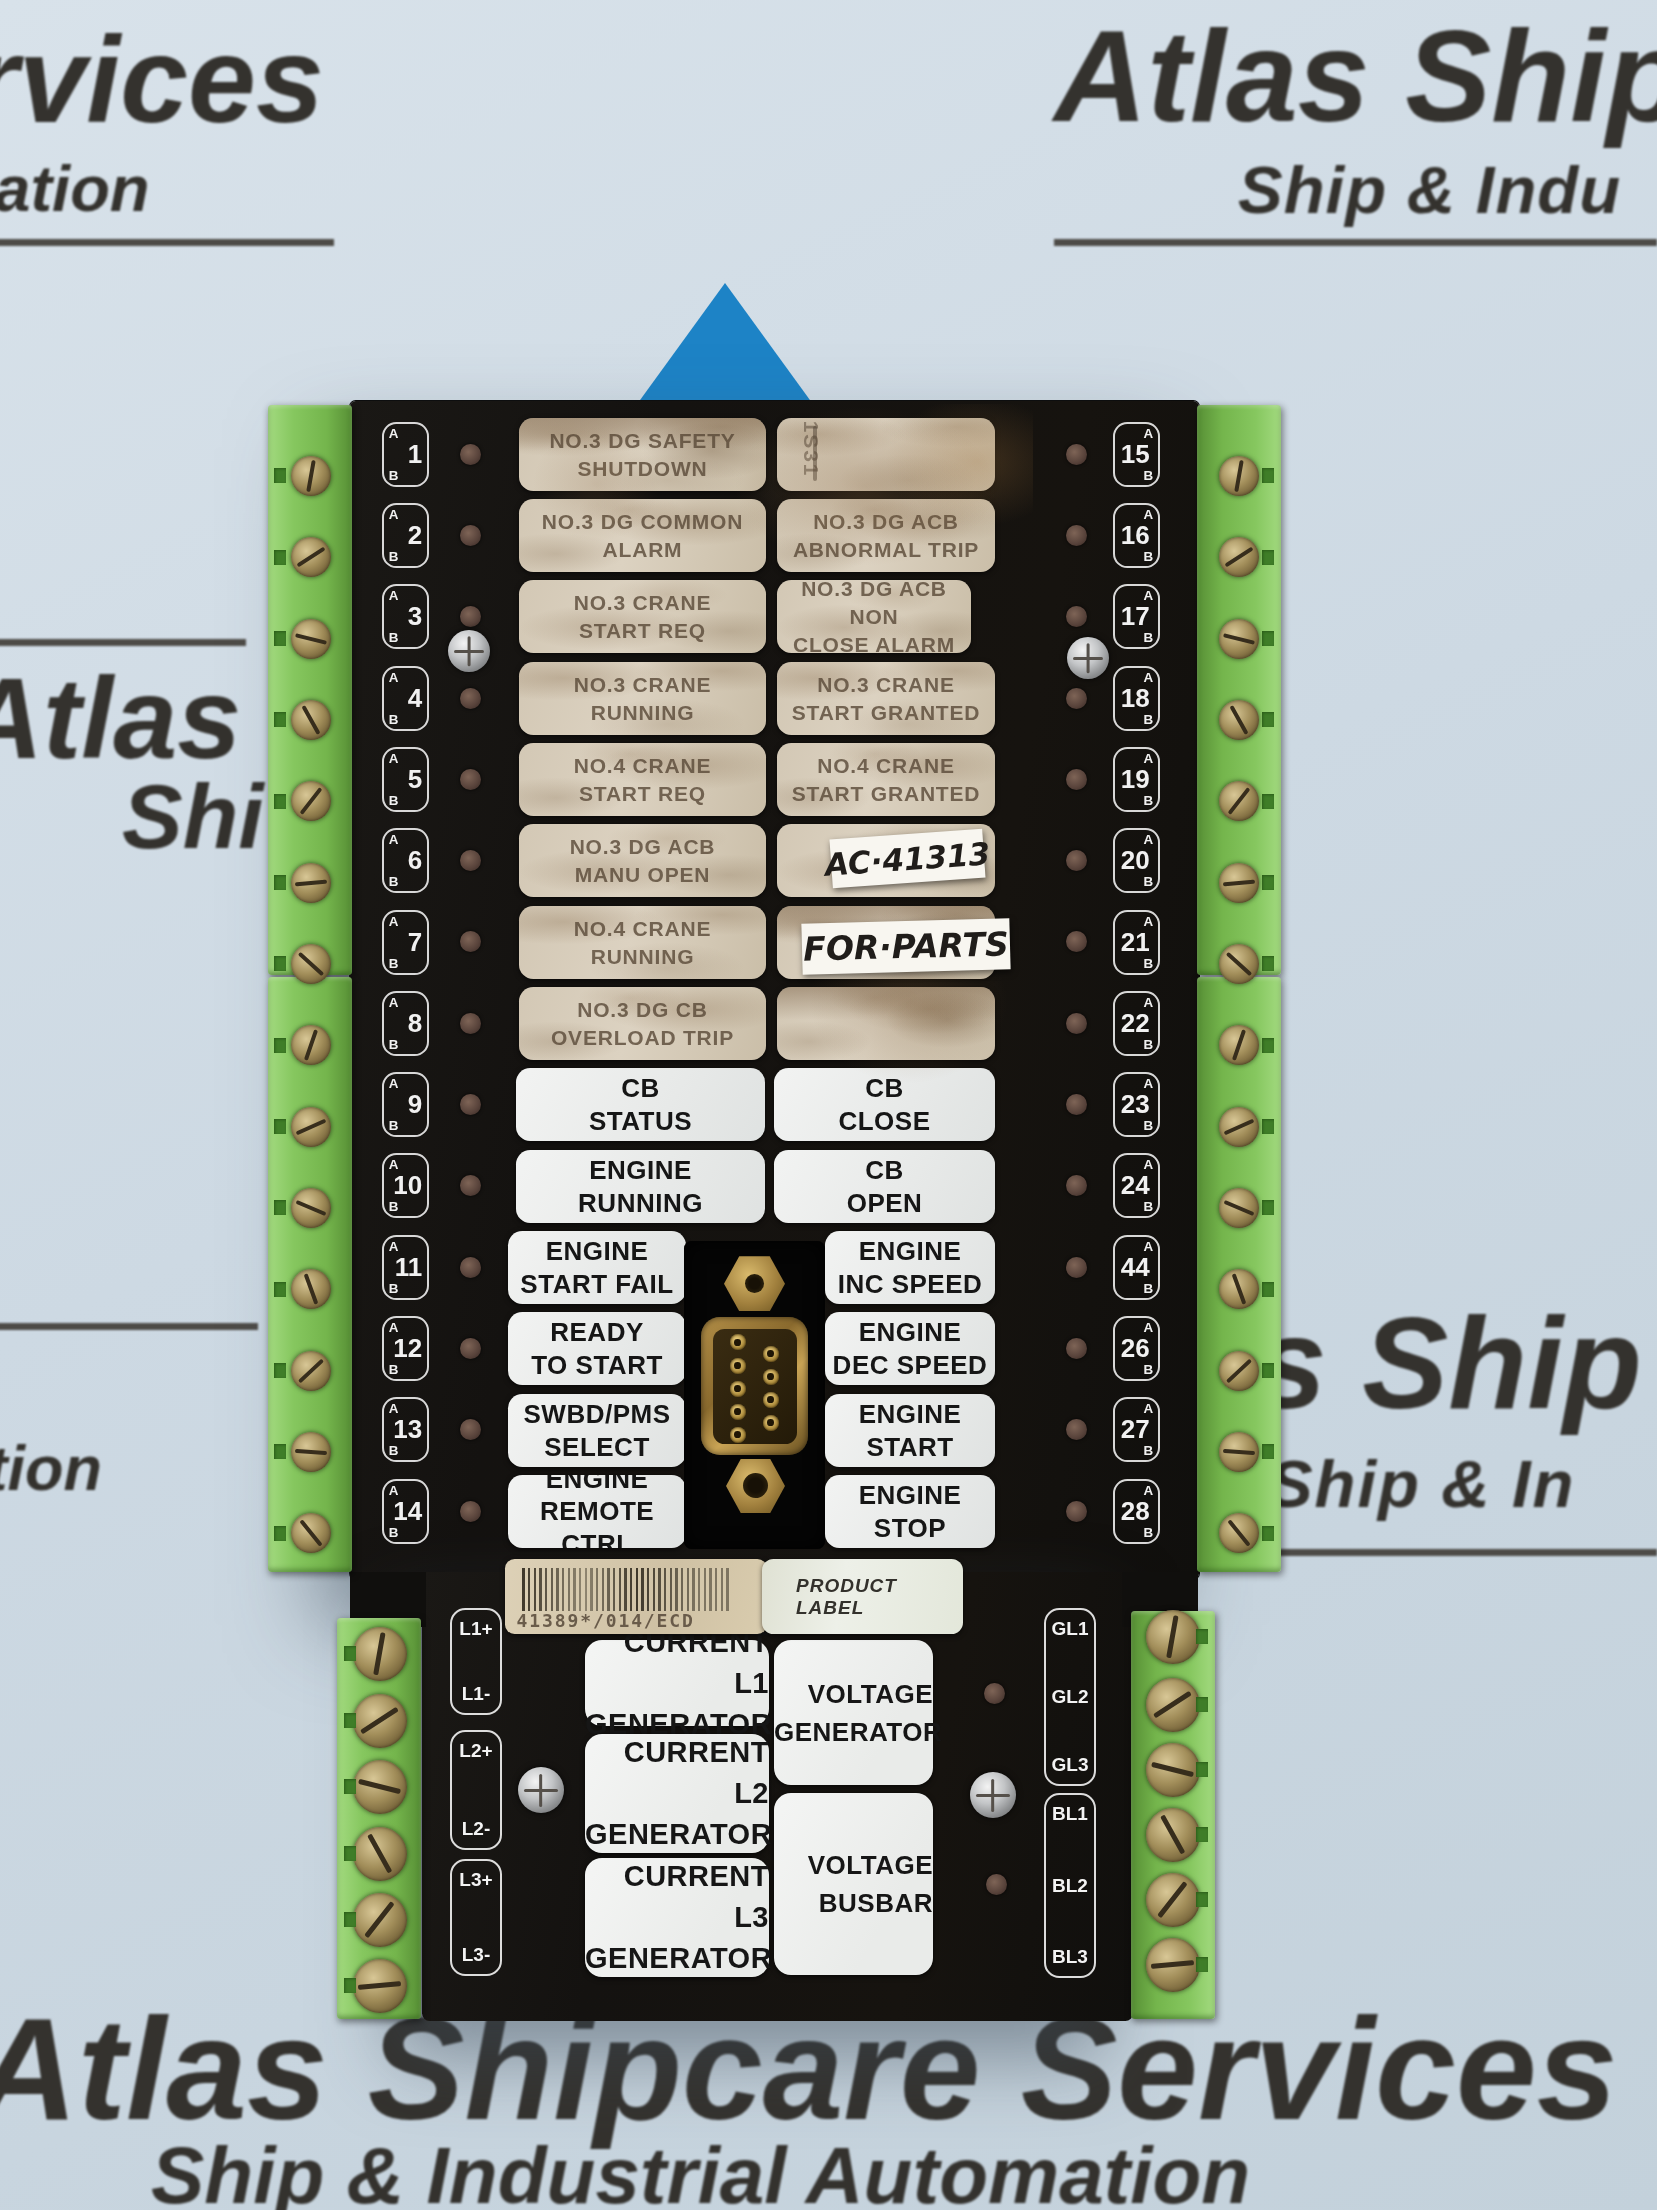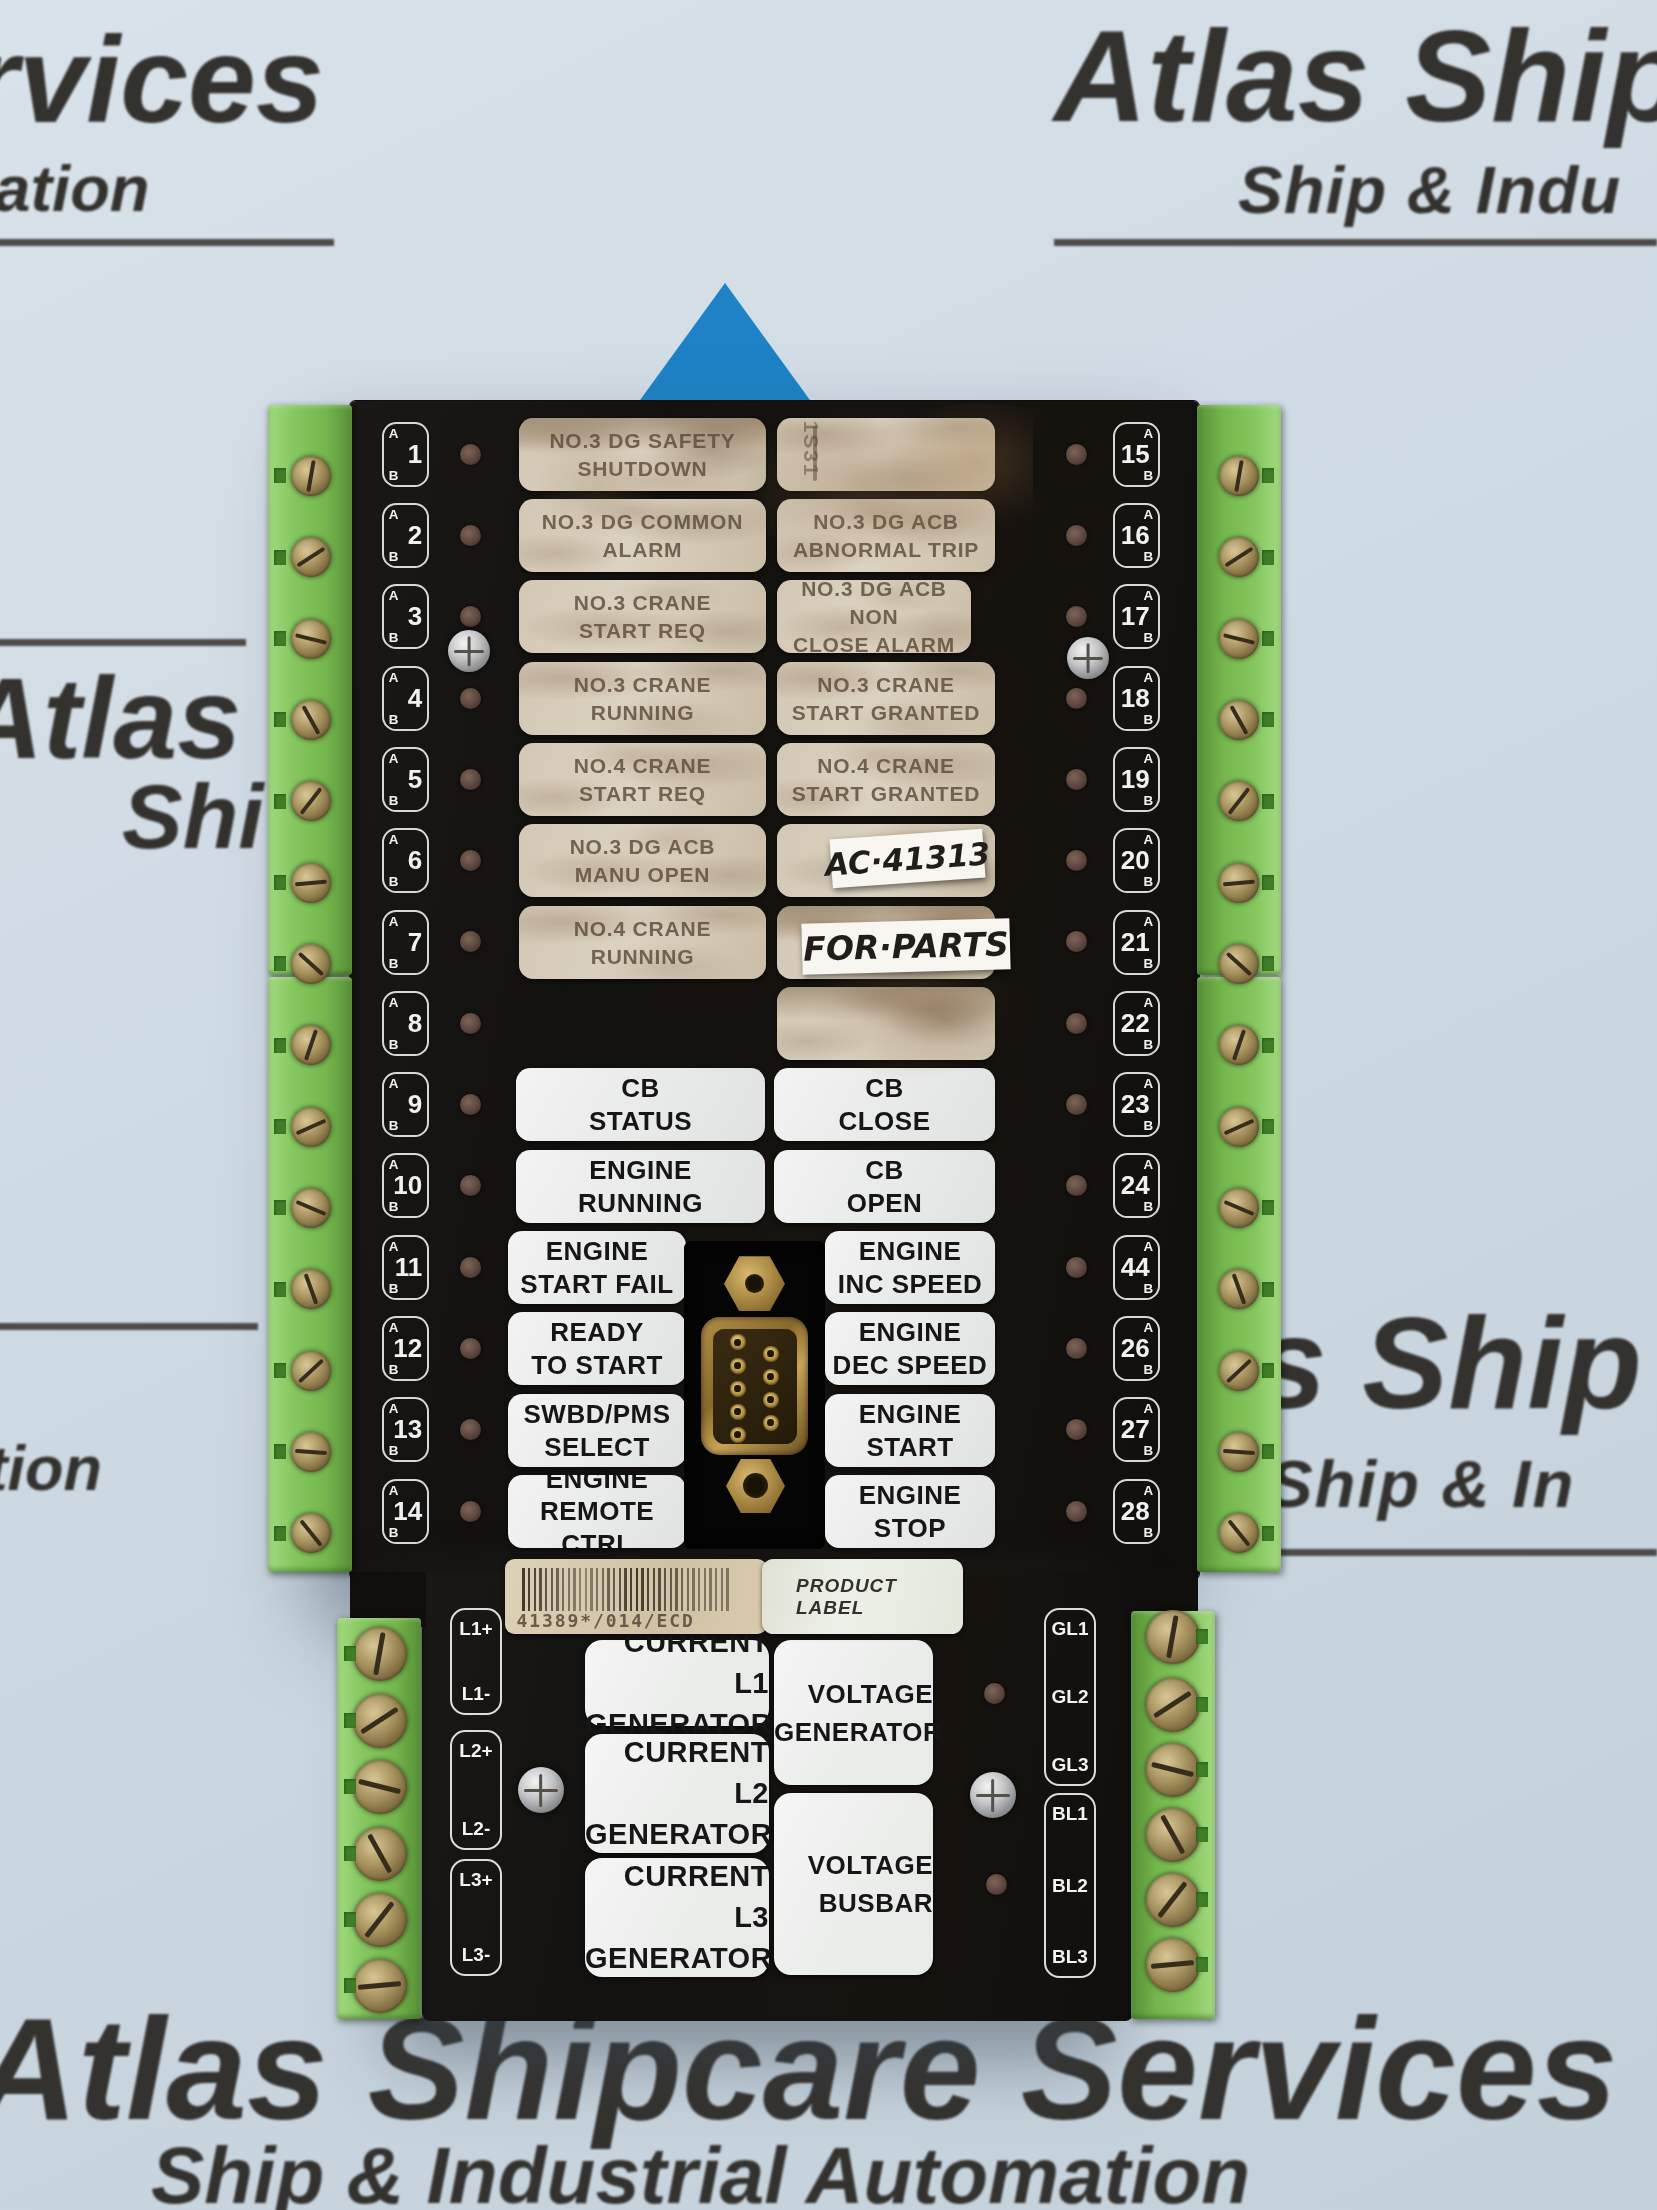--- a/index.html
+++ b/index.html
@@ -256,20 +256,24 @@
       <div class="iolabel worn sa" style="left: 519px; top: 906px; width: 247px;">
         <div class="ll">NO.4  CRANE</div>
         <div class="ll">RUNNING</div>
       </div>
       <div class="numbox leftside" style="left: 382px; top: 991px;">
         <div class="na">A</div>
         <div class="nn">8</div>
         <div class="nb">B</div>
       </div>
       <div class="led" style="left: 460px; top: 1013px;"></div>
+      <div class="iolabel worn sb" style="left: 519px; top: 987px; width: 247px;">
+        <div class="ll">NO.3 DG CB</div>
+        <div class="ll">OVERLOAD TRIP</div>
+      </div>
       <div class="numbox leftside" style="left: 382px; top: 1072px;">
         <div class="na">A</div>
         <div class="nn">9</div>
         <div class="nb">B</div>
       </div>
       <div class="led" style="left: 460px; top: 1094px;"></div>
       <div class="iolabel clean" style="left: 516px; top: 1068px; width: 249px;">
         <div class="ll">CB</div>
         <div class="ll">STATUS</div>
       </div>

